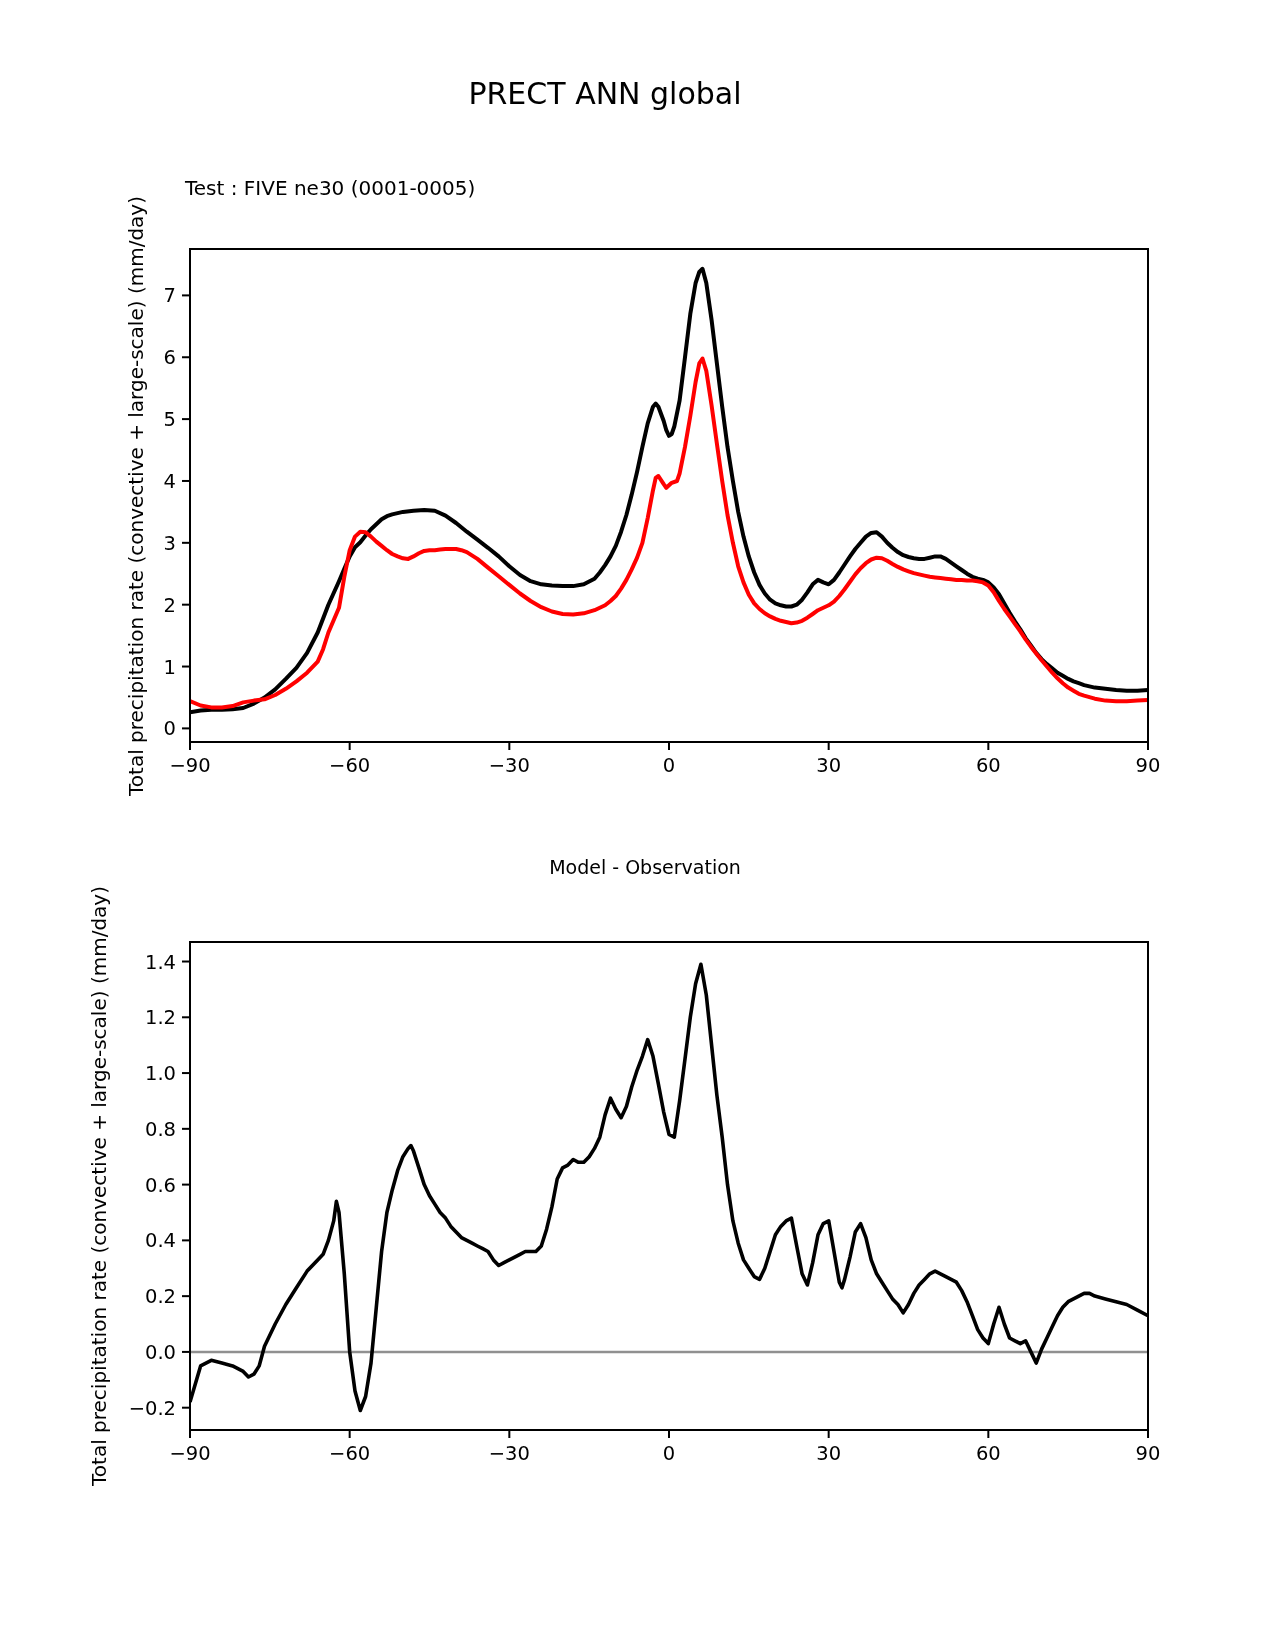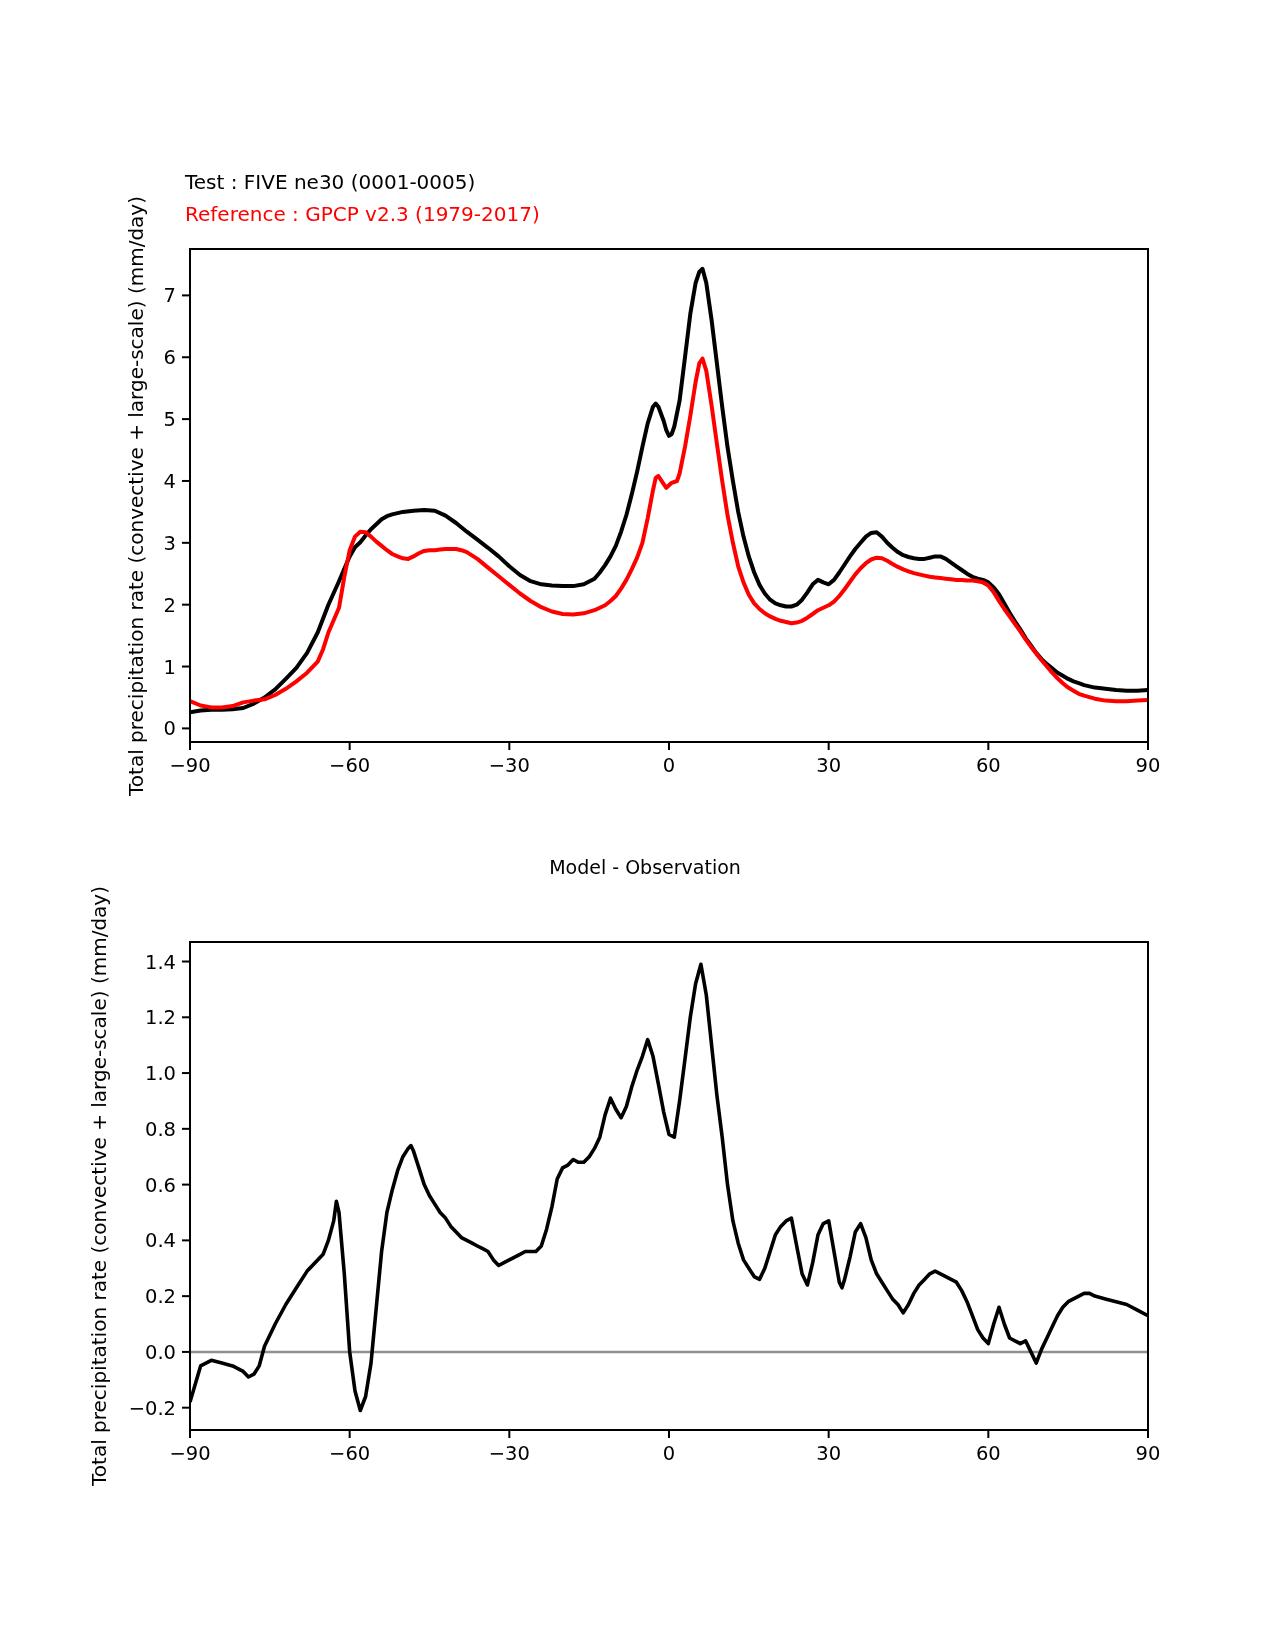--- a/index.html
+++ b/index.html
@@ -105,24 +105,24 @@
         <text x="176" y="1024.2914285714285" text-anchor="end" font-size="19.5" fill="#000">1.2</text>
         <line x1="182" y1="961.52" x2="190" y2="961.52" stroke="#000000" stroke-width="2"></line>
         <text x="176" y="968.52" text-anchor="end" font-size="19.5" fill="#000">1.4</text>
         <g clip-path="url(#clip-model_minus_obs)">
           <polyline points="190.0,1402.1 200.6,1365.9 211.3,1360.3 221.9,1363.1 232.6,1365.9 243.2,1371.4 248.5,1377.0 253.9,1374.2 259.2,1365.9 264.5,1346.3 275.2,1324.0 285.8,1304.5 296.4,1287.8 307.1,1271.1 317.7,1259.9 323.1,1254.3 328.4,1240.4 333.7,1220.9 336.4,1201.3 339.0,1212.5 344.3,1273.8 349.7,1351.9 355.0,1391.0 360.3,1410.5 365.6,1396.5 371.0,1363.1 376.3,1307.3 381.6,1251.5 386.9,1212.5 392.2,1190.2 397.6,1170.7 402.9,1156.7 408.2,1148.4 410.9,1145.6 413.5,1151.1 418.9,1167.9 424.2,1184.6 429.5,1195.8 434.8,1204.1 440.1,1212.5 445.5,1218.1 450.8,1226.4 456.1,1232.0 461.4,1237.6 466.8,1240.4 472.1,1243.2 477.4,1246.0 482.7,1248.7 488.0,1251.5 493.4,1259.9 498.7,1265.5 504.0,1262.7 509.3,1259.9 514.7,1257.1 520.0,1254.3 525.3,1251.5 530.6,1251.5 535.9,1251.5 541.3,1246.0 546.6,1229.2 551.9,1206.9 557.2,1179.0 562.6,1167.9 567.9,1165.1 573.2,1159.5 578.5,1162.3 583.8,1162.3 589.2,1156.7 594.5,1148.4 599.8,1137.2 605.1,1114.9 610.5,1098.2 615.8,1109.3 621.1,1117.7 626.4,1106.5 631.7,1087.0 637.1,1070.3 642.4,1056.3 647.7,1039.6 653.0,1056.3 658.4,1084.2 663.7,1112.1 669.0,1134.4 674.3,1137.2 679.6,1100.9 685.0,1059.1 690.3,1017.3 695.6,983.8 700.9,964.3 706.3,995.0 711.6,1045.2 716.9,1095.4 722.2,1137.2 727.5,1184.6 732.9,1220.9 738.2,1243.2 743.5,1259.9 748.8,1268.3 754.2,1276.6 759.5,1279.4 764.8,1268.3 770.1,1251.5 775.4,1234.8 780.8,1226.4 786.1,1220.9 791.4,1218.1 796.7,1246.0 802.1,1273.8 807.4,1285.0 812.7,1262.7 818.0,1234.8 823.3,1223.6 828.7,1220.9 834.0,1251.5 839.3,1282.2 842.0,1287.8 844.6,1279.4 850.0,1257.1 855.3,1232.0 860.6,1223.6 865.9,1237.6 871.2,1259.9 876.6,1273.8 881.9,1282.2 887.2,1290.6 892.5,1298.9 897.9,1304.5 903.2,1312.9 908.5,1304.5 913.8,1293.4 919.1,1285.0 924.5,1279.4 929.8,1273.8 935.1,1271.1 940.4,1273.8 945.8,1276.6 951.1,1279.4 956.4,1282.2 961.7,1290.6 967.0,1301.7 972.4,1315.7 977.7,1329.6 983.0,1338.0 988.3,1343.6 993.7,1324.0 999.0,1307.3 1004.3,1324.0 1009.6,1338.0 1014.9,1340.8 1020.3,1343.6 1025.6,1340.8 1030.9,1351.9 1036.2,1363.1 1041.6,1349.1 1046.9,1338.0 1052.2,1326.8 1057.5,1315.7 1062.8,1307.3 1068.2,1301.7 1073.5,1298.9 1078.8,1296.1 1084.1,1293.4 1089.5,1293.4 1094.8,1296.1 1105.4,1298.9 1116.1,1301.7 1126.7,1304.5 1137.4,1310.1 1148.0,1315.7" fill="none" stroke="#000000" stroke-width="3.6" stroke-linejoin="round" stroke-linecap="butt"></polyline>
         </g>
         <rect x="190" y="942" width="958" height="488" fill="none" stroke="#000000" stroke-width="2"></rect>
       </g>
     </svg>
 
+  <div class="abs page-title" style="left:605px; top:76px;">PRECT ANN global</div>
 
-  <div class="abs legend-line" style="left:185px; top:170px;">Test : FIVE ne30 (0001-0005)</div>
+  <div class="abs legend-line" style="left:185px; top:176px;">Test : FIVE ne30 (0001-0005)</div>
 
-  <div class="abs legend-line legend-ref" style="left:185px; top:202px;">Reference : GPCP v2.3 (1979-2017)</div>
 
   <div class="abs ylab" style="left:136px; top:496px;">Total precipitation rate (convective + large-scale) (mm/day)</div>
 
   <div class="abs sub-title" style="left:645px; top:856px;">Model - Observation</div>
 
   <div class="abs ylab" style="left:99px; top:1186px;">Total precipitation rate (convective + large-scale) (mm/day)</div>
 
 </div>
 
 </body></html>

